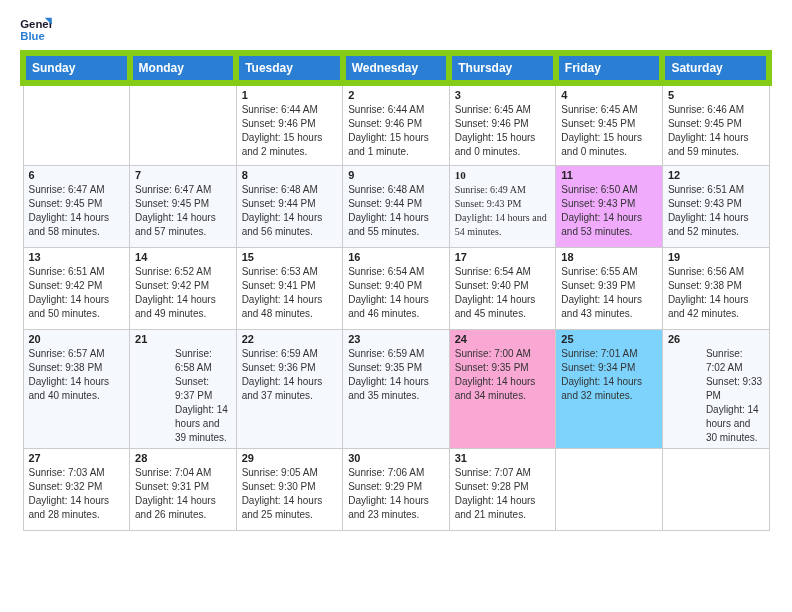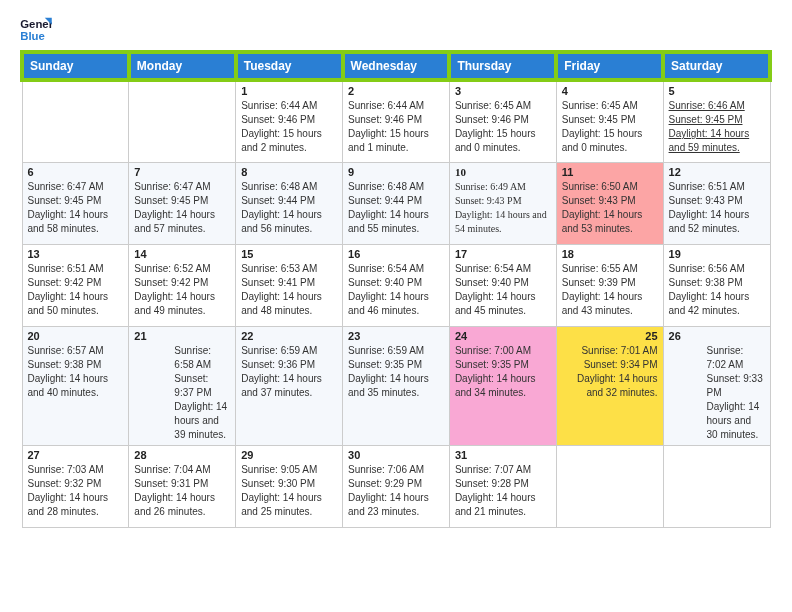--- a/index.html
+++ b/index.html
@@ -50,21 +50,21 @@
       border-collapse: collapse;
       margin-top: 6px;
     }
     .calendar th {
       background: #2a7fd4;
       color: #fff;
       font-size: 12px;
       font-weight: bold;
       text-align: left;
       padding: 5px 6px;
-      border: 4px solid #84cc16;
+      border: 6px solid #84cc16;
     }
     .calendar td {
       width: calc(100% / 7);
       vertical-align: top;
       border: 1px solid #ccc;
       padding: 3px 5px;
       font-size: 9.5px;
       color: #222;
       background: #fff;
       height: 82px;
@@ -140,21 +140,21 @@
 Daylight: 15 hours and 0 minutes.</div>
           </td>
           <td>
             <span class="day-num">4</span>
             <div class="day-info" style="white-space: pre-line;">Sunrise: 6:45 AM
 Sunset: 9:45 PM
 Daylight: 15 hours and 0 minutes.</div>
           </td>
           <td>
             <span class="day-num">5</span>
-            <div class="day-info" style="white-space: pre-line; text-decoration: underline;">Sunrise: 6:46 AM
+            <div class="day-info" style="white-space: pre-line;">Sunrise: 6:46 AM
 Sunset: 9:45 PM
 Daylight: 14 hours and 59 minutes.</div>
           </td>
         </tr>
         <tr>
           <td style="background: rgb(245, 248, 252);">
             <span class="day-num">6</span>
             <div class="day-info" style="white-space: pre-line;">Sunrise: 6:47 AM
 Sunset: 9:45 PM
 Daylight: 14 hours and 58 minutes.</div>
@@ -176,21 +176,21 @@
             <div class="day-info" style="white-space: pre-line;">Sunrise: 6:48 AM
 Sunset: 9:44 PM
 Daylight: 14 hours and 55 minutes.</div>
           </td>
           <td style="background: rgb(245, 248, 252); font-family: Liberation Serif, serif;">
             <span class="day-num">10</span>
             <div class="day-info" style="white-space: pre-line;">Sunrise: 6:49 AM
 Sunset: 9:43 PM
 Daylight: 14 hours and 54 minutes.</div>
           </td>
-          <td style="background: #fca5a5;">
+          <td style="background: #f0abfc;">
             <span class="day-num">11</span>
             <div class="day-info" style="white-space: pre-line;">Sunrise: 6:50 AM
 Sunset: 9:43 PM
 Daylight: 14 hours and 53 minutes.</div>
           </td>
           <td style="background: rgb(245, 248, 252);">
             <span class="day-num">12</span>
             <div class="day-info" style="white-space: pre-line;">Sunrise: 6:51 AM
 Sunset: 9:43 PM
 Daylight: 14 hours and 52 minutes.</div>
@@ -264,21 +264,21 @@
             <div class="day-info" style="white-space: pre-line;">Sunrise: 6:59 AM
 Sunset: 9:35 PM
 Daylight: 14 hours and 35 minutes.</div>
           </td>
           <td style="background: #f9a8d4;">
             <span class="day-num">24</span>
             <div class="day-info" style="white-space: pre-line;">Sunrise: 7:00 AM
 Sunset: 9:35 PM
 Daylight: 14 hours and 34 minutes.</div>
           </td>
-          <td style="background: #fde047; text-align: right;">
+          <td style="background: #7dd3fc;">
             <span class="day-num">25</span>
             <div class="day-info" style="white-space: pre-line;">Sunrise: 7:01 AM
 Sunset: 9:34 PM
 Daylight: 14 hours and 32 minutes.</div>
           </td>
           <td style="background: rgb(245, 248, 252);">
             <span class="day-num">26</span>
             <div class="day-info" style="white-space: pre-line; margin-left: 38px;">Sunrise: 7:02 AM
 Sunset: 9:33 PM
 Daylight: 14 hours and 30 minutes.</div>

